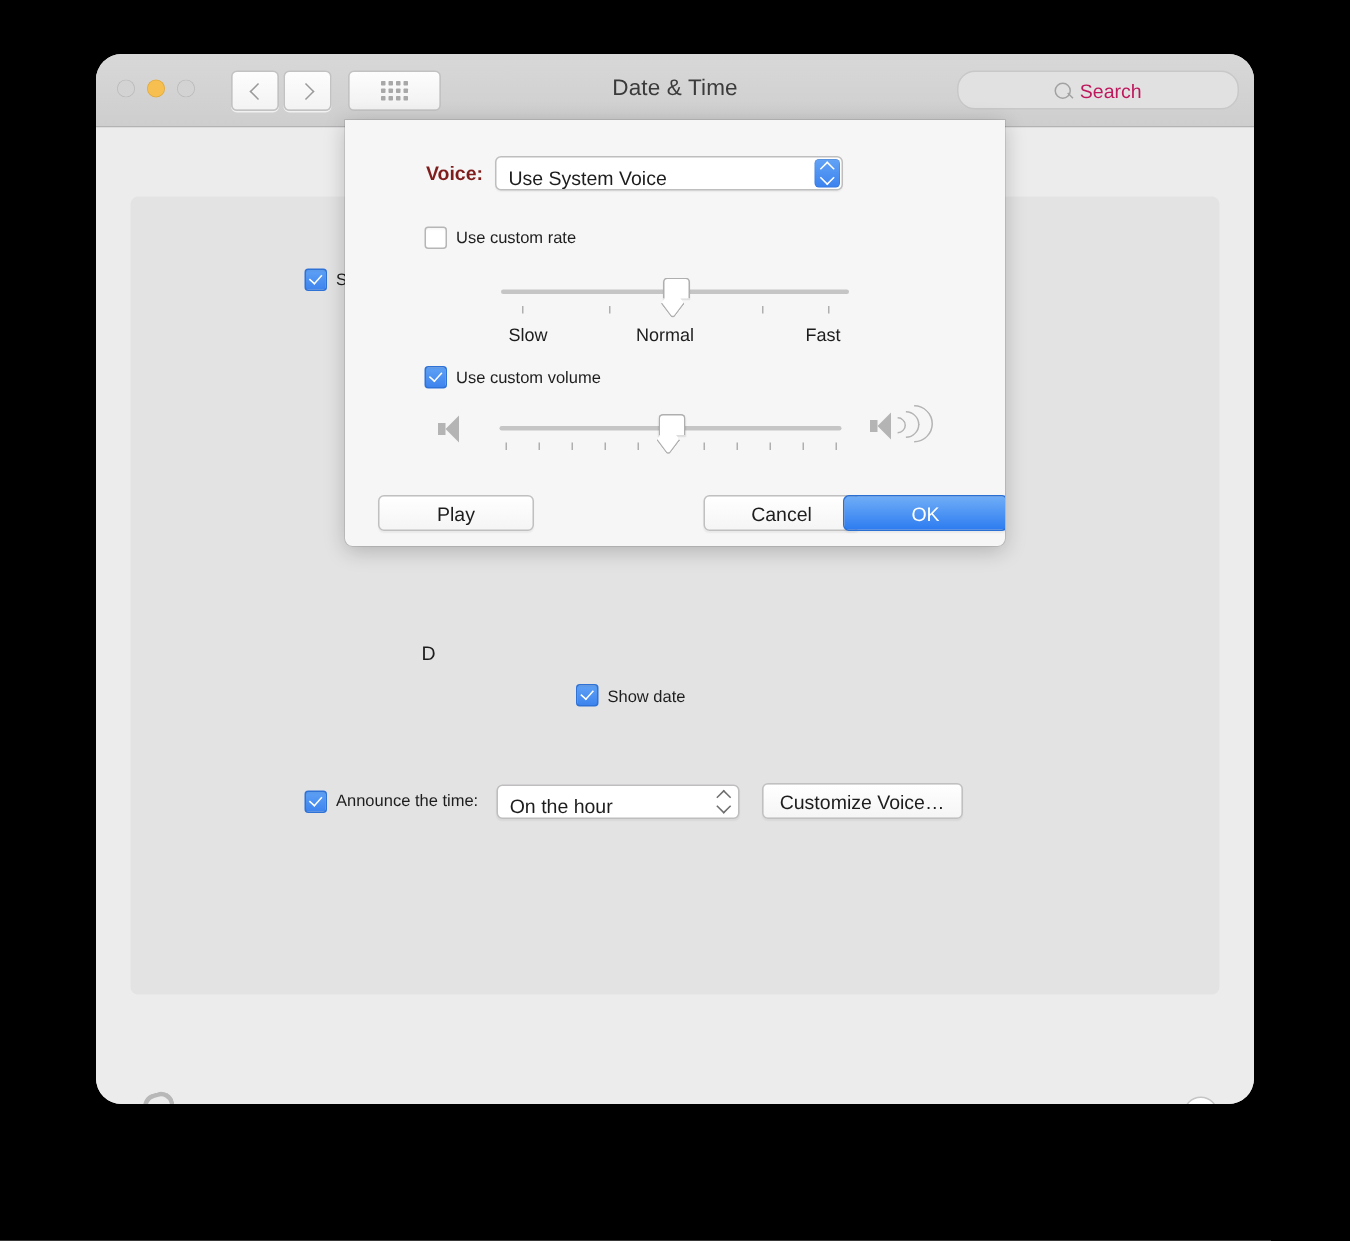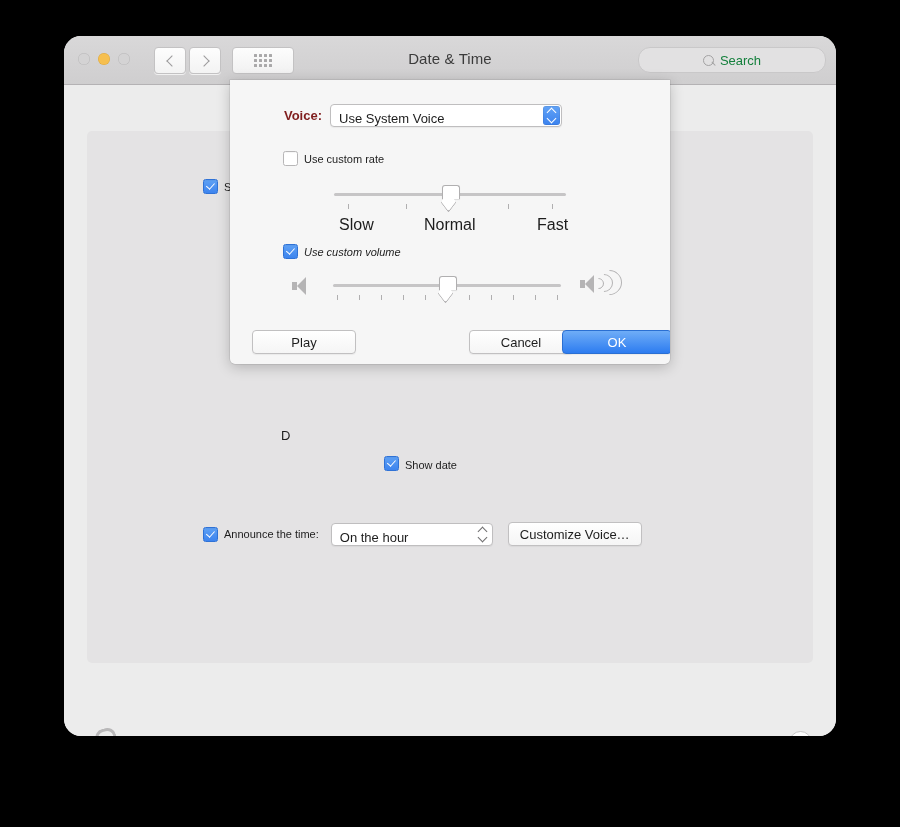--- a/index.html
+++ b/index.html
@@ -139,21 +139,21 @@
     position: relative;
   }
   .search .mag::after {
     content: "";
     position: absolute;
     width: 4.5px; height: 1.4px;
     background: #a3a2a3;
     transform: rotate(45deg);
     left: 7px; top: 7.5px;
   }
-  .search .ph { font-size: 13px; color: #15803d; }
+  .search .ph { font-size: 13px; color: #be185d; }
 
   
   .content {
     position: relative;
     height: 652px;
     background: #ececec;
   }
   .panel {
     position: absolute;
     left: 23px;
@@ -373,21 +373,21 @@
     width: 12px; height: 12px;
     background: #ffffff;
     border-right: 1px solid #b0afb0;
     border-bottom: 1px solid #b0afb0;
     transform: rotate(45deg) skew(8deg, 8deg);
     border-radius: 0 0 3px 0;
   }
   .slabel {
     position: absolute;
     top: 32px;
-    font-size: 16px;
+    font-size: 12px;
     color: #1d1d1d;
     white-space: nowrap;
   }
 
   
   .spk { position: relative; flex: none; }
   .spk .cone {
     position: absolute;
     left: 0; top: 6px;
     width: 5px; height: 8px;
@@ -533,21 +533,21 @@
         <i style="left:116px;"></i>
       <i style="left:174px;"></i>
         <i style="left:218px;"></i>
     </span>
     <span class="thumb" style="left:116px;"></span>
     <span class="slabel" style="left:5px;">Slow</span>
     <span class="slabel" style="left:90px;">Normal</span>
     <span class="slabel" style="left:203px;">Fast</span>
   </div>
 
-  <div class="row" style="left:53px; top:164px;font-style:italic;">
+  <div class="row" style="left:53px; top:164px;">
     <span class="cb on"></span>
     <span class="cbl">Use custom volume</span>
   </div>
 
   <div style="position:absolute; left:62px; top:186px; width:330px; height:40px;">
 
     <span class="spk" style="position:absolute; left:0; top:10px; width:14px; height:20px;">
       <span class="cone"></span>
         <span class="flare"></span>
     </span>

